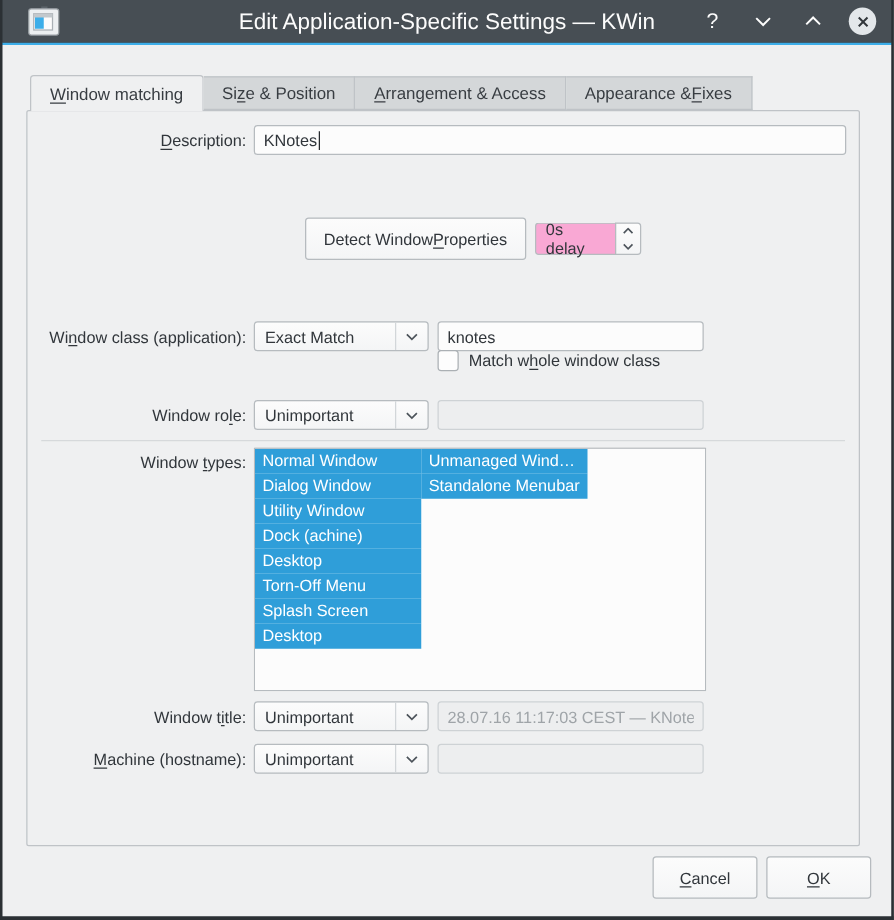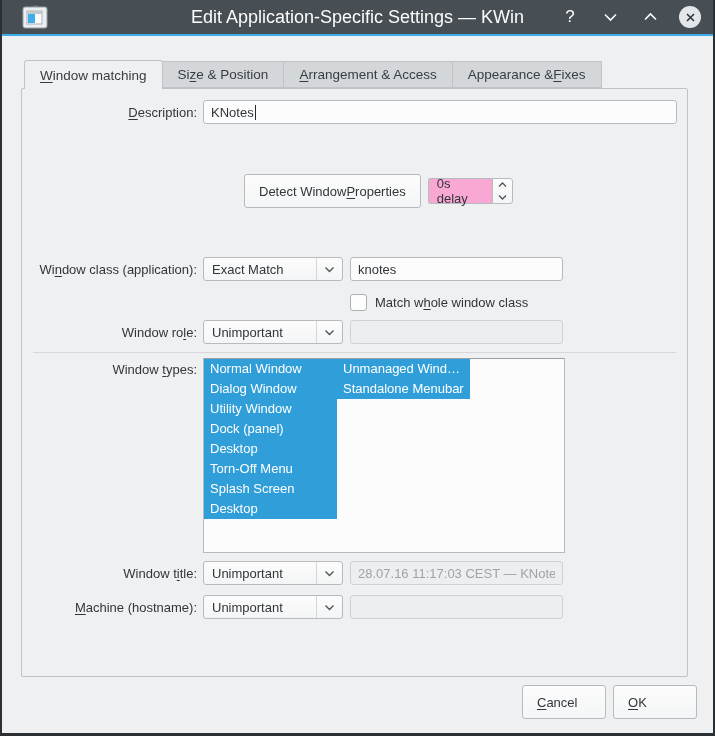--- a/index.html
+++ b/index.html
@@ -39,21 +39,21 @@
   .lbl { width:175px; margin-right:6px; text-align:right; flex:0 0 auto; }
   u { text-decoration:underline; text-underline-offset:2px; }
 
   
   .tfield { height:24px; background:#fcfcfc; border:1px solid #b6bbbf; border-radius:3px;
             display:flex; align-items:center; padding:0 7px; }
   .tfield.disabled { background:#edeeef; border-color:#ced2d5; color:#9fa4a8; }
   .caret { display:inline-block; width:1px; height:15px; background:#25292d; margin-left:1px; }
 
   .btn { height:26px; background:linear-gradient(#fcfcfc,#f4f5f6); border:1px solid #b6bbbf;
-         border-radius:3px; display:flex; align-items:center; padding:16px 14px; }
+         border-radius:3px; display:flex; align-items:center; justify-content:center; padding:16px 14px; }
 
   .combo { width:140px; height:24px; background:linear-gradient(#fcfcfc,#f4f5f6); border:1px solid #b6bbbf;
            border-radius:3px; display:flex; align-items:center;gap:20px; }
   .combo .val { flex:1 1 auto; padding:0 8px; white-space:nowrap; overflow:hidden; }
   .combo .arrow { flex:0 0 26px; height:100%; display:flex; align-items:center; justify-content:center;
                   border-left:1px solid #d2d6d9; }
 
   .spin { height:26px; display:flex; }
   .spin .sval { width:64px; background:#f9a8d4; border:1px solid #b6bbbf; border-right:none;
                 border-radius:3px 0 0 3px; display:flex; align-items:center; padding:0 8px; }
@@ -158,21 +158,21 @@
               <svg width="11" height="7" viewBox="0 0 11 7">
                 <polyline points="1.5,1.5 5.5,5.5 9.5,1.5" fill="none" stroke="#4d545b" stroke-width="1.4"></polyline>
               </svg>
             </span>
         </div>
         <div class="tfield" style="width:213px; margin-left:7px;">
           <span>knotes</span>
         </div>
       </div>
 
-      <div class="row" style="top:205px;">
+      <div class="row" style="top:191px;">
         <div class="lbl"></div>
         <div style="margin-left:147px; display:flex; align-items:center;">
           <span class="checkbox"></span>
           <span>Match w<u>h</u>ole window class</span>
         </div>
       </div>
 
       <div class="row" style="top:231px;">
         <div class="lbl">Window ro<u>l</u>e:</div>
         <div class="combo">
@@ -190,21 +190,21 @@
 
       <div class="separator" style="top:263px;"></div>
 
       <div class="row" style="top:269px; align-items:flex-start;">
         <div class="lbl" style="padding-top:4px;">Window <u>t</u>ypes:</div>
         <div class="wt-list">
           <div class="wt-col">
               <div class="wt-item sel">Normal Window</div>
               <div class="wt-item sel">Dialog Window</div>
               <div class="wt-item sel">Utility Window</div>
-              <div class="wt-item sel">Dock (panel)</div>
+              <div class="wt-item sel">Dock (achine)</div>
               <div class="wt-item sel">Desktop</div>
               <div class="wt-item sel">Torn-Off Menu</div>
               <div class="wt-item sel">Splash Screen</div>
               <div class="wt-item sel">Desktop</div>
             </div>
           <div class="wt-col">
               <div class="wt-item sel">Unmanaged Wind…</div>
               <div class="wt-item sel">Standalone Menubar</div>
             </div>
         </div>

